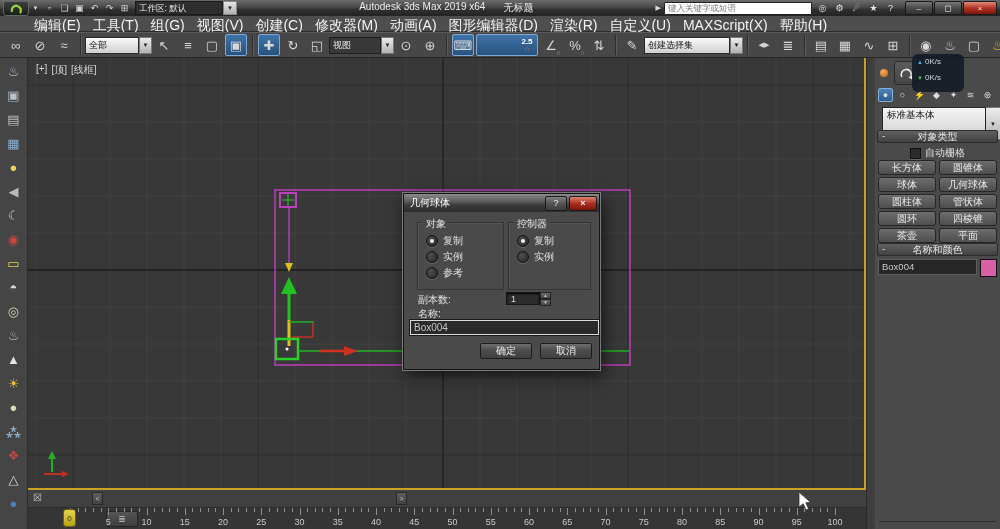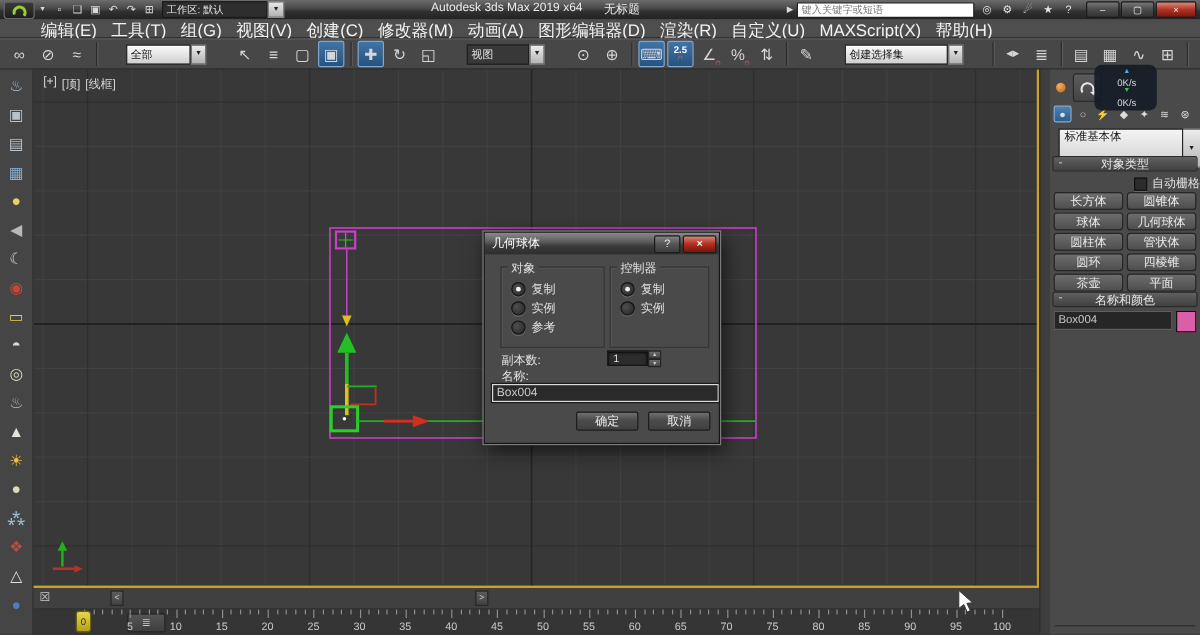--- a/index.html
+++ b/index.html
@@ -37,25 +37,25 @@
     font-size:14px;color:#f2f2f2;white-space:nowrap;}
   .menu-item i{display:block;height:4px;width:100%;margin-top:1px;border-radius:2px;
     background:linear-gradient(#7db2e8,#2d5d92);}
   
   #toolbar{left:0;top:32px;width:1000px;height:26px;background:#474747;border-top:1px solid #5a5a5a;
     border-bottom:1px solid #262626;display:flex;align-items:center;padding:0 4px;box-sizing:border-box;}
   .ib{width:22px;height:22px;margin:0 1px;display:inline-flex;align-items:center;justify-content:center;
     color:#d6d6d6;font-size:13px;border-radius:2px;position:relative;flex:none;}
   .ib.active{background:linear-gradient(#3f74a8,#28527e);border:1px solid #7fa9d2;width:20px;height:20px;}
   .ib .redmag{position:absolute;right:1px;bottom:0px;font-size:7px;color:#e06a50;font-weight:bold;}
-  .snapbox{flex-direction:column;line-height:1;}
+  .snapbox{flex-direction:column;line-height:1;padding-left:40px;}
   .snapbox .s1{font-size:8px;color:#fff;font-weight:bold;}
   .snapbox .s2{font-size:7px;color:#e06a50;font-weight:bold;margin-top:-1px;}
   .tb-sep{width:1px;height:20px;background:#2d2d2d;box-shadow:1px 0 0 #5c5c5c;margin:0 4px;flex:none;}
-  .dd{display:flex;align-items:center;height:17px;margin:0 20px;flex:none;}
+  .dd{display:flex;align-items:center;height:17px;margin:0 0;flex:none;}
   .dd .field{height:15px;line-height:15px;font-size:9px;padding:0 3px;white-space:nowrap;overflow:hidden;}
   .dd.light .field{background:linear-gradient(#fbfbfb,#cfcfcf);color:#151515;border:1px solid #2a2a2a;}
   .dd.dark .field{background:#383838;color:#e4e4e4;border:1px solid #1f1f1f;}
   .dd .arrow{width:13px;height:17px;background:linear-gradient(#ececec,#b2b2b2);color:#222;font-size:6px;
     display:flex;align-items:center;justify-content:center;border:1px solid #777;box-sizing:border-box;}
   
   #rail{left:0;top:58px;width:28px;height:471px;background:#454545;border-right:1px solid #2d2d2d;
     display:flex;flex-direction:column;align-items:center;box-sizing:border-box;padding-top:2px;}
   .rail-ic{width:24px;height:22px;margin-bottom:2px;display:flex;align-items:center;justify-content:center;
     font-size:13px;flex:none;}
@@ -106,21 +106,21 @@
   .cat-ic.active{background:linear-gradient(#4a82b8,#2d5d8e);border:1px solid #86aed4;box-sizing:border-box;}
   #prim-dd{position:absolute;left:7px;top:49px;width:119px;height:33px;display:flex;}
   #prim-field{flex:1;background:linear-gradient(#f4f4f4,#cwcfcf,#cfcfcf);background:linear-gradient(#f4f4f4,#cfcfcf);
     border:1px solid #262626;color:#111;font-size:9.5px;line-height:14px;padding:0 4px;white-space:nowrap;overflow:hidden;}
   #prim-arrow{width:14px;background:linear-gradient(#ececec,#b4b4b4);border:1px solid #777;border-left:none;
     color:#222;font-size:6px;display:flex;align-items:center;justify-content:center;}
   .roll{position:absolute;left:2px;width:121px;height:13px;border:1px solid #2b2b2b;border-radius:2px;
     background:linear-gradient(#606060,#414141);color:#e6e6e6;font-size:10px;
     display:flex;align-items:center;justify-content:center;box-sizing:border-box;}
   .roll .minus{position:absolute;left:4px;top:-1px;color:#cfcfcf;}
-  #autogrid-row{position:absolute;left:0;top:88px;width:125px;display:flex;align-items:center;justify-content:flex-end;
+  #autogrid-row{position:absolute;left:0;top:88px;width:125px;display:flex;align-items:center;justify-content:center;
     gap:4px;font-size:10px;color:#e0e0e0;}
   #autogrid-box{width:9px;height:9px;background:#2c2c2c;border:1px solid #111;box-shadow:0 1px 0 rgba(255,255,255,.15);}
   #obj-grid{position:absolute;left:3px;top:102px;width:119px;display:grid;grid-template-columns:1fr 1fr;gap:2px 3px;}
   .pbtn{height:13px;background:linear-gradient(#6d6d6d,#4e4e4e);border:1px solid #262626;border-radius:3px;
     color:#eaeaea;font-size:10px;display:flex;align-items:center;justify-content:center;}
   #name-row{position:absolute;left:3px;top:201px;width:119px;display:flex;gap:3px;}
   #pname-field{flex:1;height:14px;background:#262626;border:1px solid #5e5e5e;color:#c8c8c8;font-size:9.5px;
     line-height:14px;padding:0 3px;}
   #color-swatch{width:15px;height:16px;border:1px solid #101010;}
   #panel-footline{position:absolute;left:4px;right:4px;bottom:7px;height:1px;background:#2d2d2d;}
@@ -136,21 +136,21 @@
   #mini-curve{position:absolute;left:78px;top:3px;width:30px;height:14px;background:linear-gradient(#555,#3e3e3e);
     border:1px solid #252525;border-radius:2px;color:#c8c8c8;font-size:9px;display:flex;align-items:center;justify-content:center;}
   #marker0{position:absolute;left:35px;top:1px;width:13px;height:18px;border-radius:3px;
     background:linear-gradient(#e6d64d,#b3a217);border:1px solid #6b600f;color:#33300a;font-size:8px;
     display:flex;align-items:center;justify-content:center;box-sizing:border-box;z-index:2;}
   .tick{position:absolute;top:0;width:1px;background:#8d8d8d;}
   .ticklabel{position:absolute;top:9px;transform:translateX(-50%);color:#c9c9c9;font-size:9px;}
   
   #osd{left:912px;top:50px;width:86px;height:47px;z-index:20;}
   #osd-bg{position:absolute;left:0;top:4px;width:52px;height:38px;border-radius:6px;background:rgba(18,26,36,.88);}
-  .osd-row{position:absolute;left:19px;font-size:8px;color:#cfd6dd;display:flex;align-items:center;gap:2px;flex-direction:column;}
+  .osd-row{position:absolute;left:5px;font-size:8px;color:#cfd6dd;display:flex;align-items:center;gap:2px;}
   .osd-up{color:#4aa8ee;font-size:6px;}
   .osd-dn{color:#43c158;font-size:6px;}
   #ball{position:absolute;right:0;top:0;width:47px;height:47px;border-radius:50%;
     background:conic-gradient(from 210deg,#35b3a0 0 52%,#cdb022 52% 68%,#c14c2c 68% 79%,#424c58 79% 100%);
     display:flex;align-items:center;justify-content:center;box-shadow:0 2px 7px rgba(0,0,0,.55);}
   #ball::before{content:"";position:absolute;inset:4px;border-radius:50%;background:#0e141c;}
   #ball span{position:relative;}
   #ball .pct{color:#fff;font-size:14px;}
   #ball .unit{color:#9aa4ae;font-size:7px;margin-left:1px;}
   

